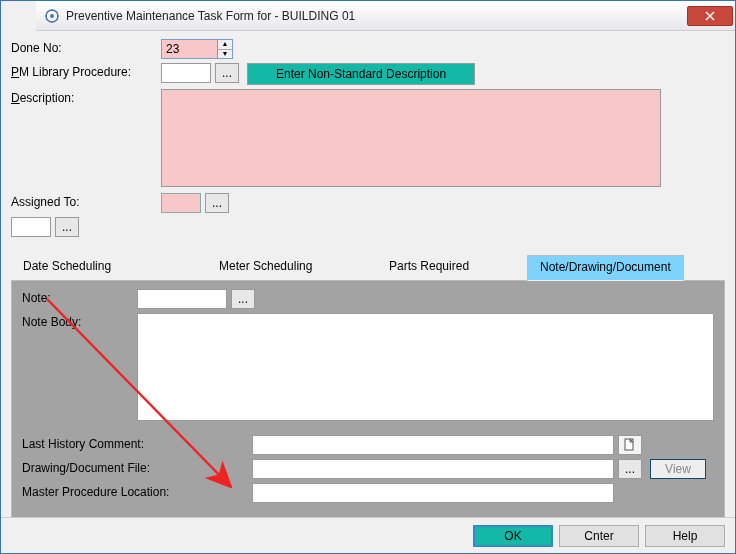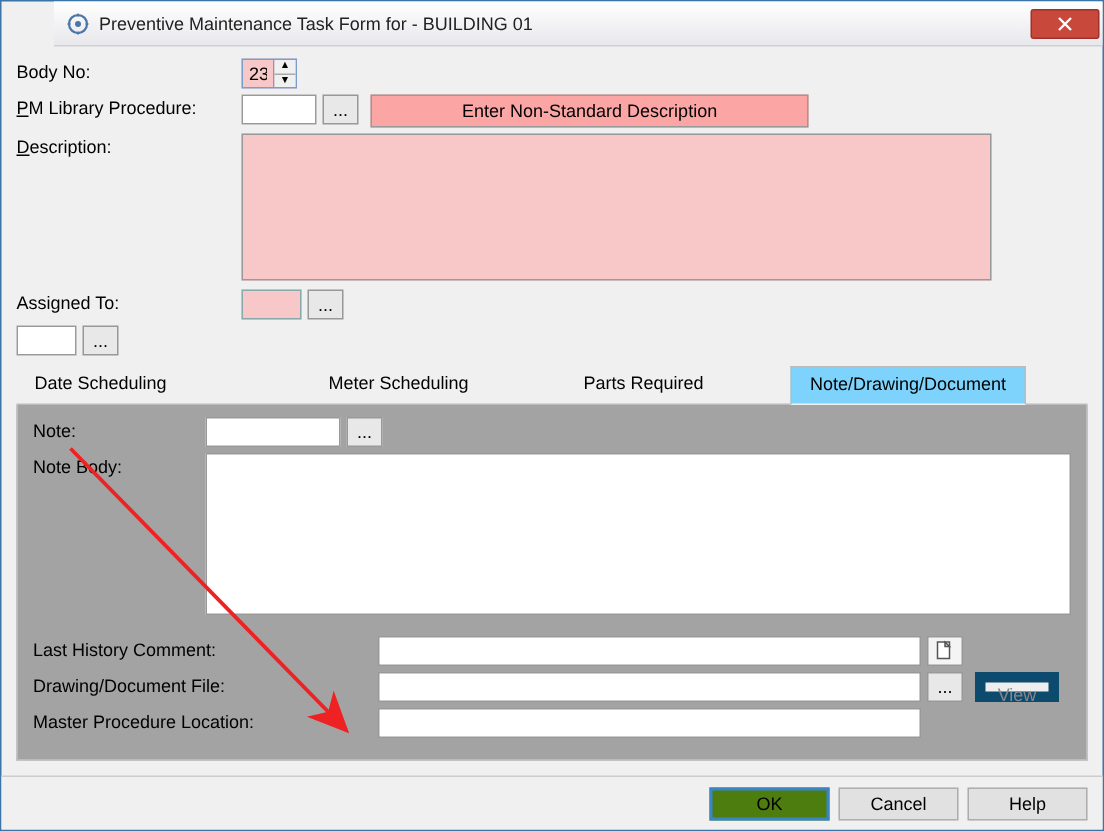--- a/index.html
+++ b/index.html
@@ -7,44 +7,44 @@
 .window { width: 736px; height: 554px; border: 1px solid #3a74a8; position: relative; background: #f0f0f0; }
 .titlebar { height: 30px; background: linear-gradient(#fff, #e8e8ec); display: flex; align-items: center; padding: 0 2px 0 8px; border-bottom: 1px solid #d0d0d0; margin-left: 35px; }
 .titlebar .icon { width: 16px; height: 16px; margin-right: 6px; }
 .titlebar .title { flex: 1; color: #222; }
 .titlebar .close { width: 46px; height: 20px; background: #c8493c; border: 1px solid #a03028; border-radius: 2px; display: flex; align-items: center; justify-content: center; color: #fff; font-size: 11px; cursor: pointer; }
 .form { padding: 8px 10px 8px 10px; position: relative; height: calc(100% - 30px); }
 .row { display: flex; align-items: flex-start; margin-bottom: 4px; }
 .label { width: 150px; padding-top: 2px; color: #000; }
 .label .u { text-decoration: underline; }
 .taskno { display: inline-flex; border: 1px solid #7a9ecb; background: #f8c8c8; }
-.taskno input { width: 20px; border: 0; background: transparent; padding: 2px 4px; outline: none; }
+.taskno input { width: 55px; border: 0; background: transparent; padding: 2px 4px; outline: none; }
 .spin { width: 15px; display: flex; flex-direction: column; border-left: 1px solid #7a9ecb; }
 .spin div { flex: 1; font-size: 7px; text-align: center; line-height: 7px; background: #f0f0f0; cursor: pointer; }
 .spin div:first-child { border-bottom: 1px solid #aaa; }
 input.txt { border: 1px solid #999; padding: 2px 4px; height: 20px; background: #fff; }
 input.txt.pink { background: #f8c8c8; border: 1px solid #8aa; }
 .browse { width: 24px; height: 20px; border: 1px solid #999; background: #e8e8e8; cursor: pointer; text-align: center; line-height: 16px; margin-left: 4px; }
-.bigbtn { height: 22px; border: 1px solid #999; background: #fca5a5; padding: 0 60px; margin-left: 8px; cursor: pointer; }
+.bigbtn { height: 22px; border: 1px solid #999; background: #14b8a6; padding: 0 28px; margin-left: 8px; cursor: pointer; }
 textarea.desc { width: 500px; height: 98px; border: 1px solid #999; background: #f8c8c8; resize: none; padding: 4px; }
-.tabs { display: flex; border-bottom: 1px solid #bbb; margin-top: 6px; }
+.tabs { display: flex; border-bottom: 1px solid #bbb; margin-top: 17px; }
 .tab { padding: 4px 12px 6px; cursor: pointer; position: relative; top: 1px; }
 .tab.t1 { width: 196px; }
 .tab.t2 { width: 170px; }
 .tab.t3 { width: 150px; }
 .tab.active { background: #7dd3fc; border: 1px solid #bbb; border-bottom: 1px solid #f0f0f0; }
 .tabpanel { border: 1px solid #bbb; border-top: 0; padding: 8px 10px 10px; background: #a3a3a3; }
 textarea.notebody { width: 578px; height: 108px; border: 1px solid #999; background: #fff; resize: none; padding: 4px; }
 .panel-label { width: 115px; padding-top: 2px; }
 .bottom-label { width: 230px; padding-top: 2px; }
-.view-btn { width: 56px; height: 20px; border: 7px solid #0c4a6e; background: #eee; color: #888; margin-left: 8px; cursor: default; }
+.view-btn { width: 56px; height: 20px; border: 1px solid #0c4a6e; background: #eee; color: #888; margin-left: 8px; cursor: default; }
 .copy-btn { width: 24px; height: 20px; border: 1px solid #999; background: #f4f4f4; margin-left: 4px; cursor: pointer; display: flex; align-items: center; justify-content: center; }
 .footer { position: absolute; bottom: 0; left: 0; right: 0; height: 36px; border-top: 1px solid #ccc; display: flex; align-items: center; justify-content: flex-end; padding: 0 10px; gap: 6px; background: #f0f0f0; }
 .footer button { width: 80px; height: 22px; border: 1px solid #adadad; background: #e1e1e1; cursor: pointer; }
-.footer button.primary { border: 2px solid #3a84c8; background: #4d7c0f; }
+.footer button.primary { border: 2px solid #3a84c8; background: #14b8a6; }
 .arrow-svg { position: absolute; left: 40px; top: 262px; pointer-events: none; }
 </style>
 </head>
 <body>
 
 <div class="window">
   <div class="titlebar">
     <svg class="icon" viewBox="0 0 16 16">
         <circle cx="8" cy="8" r="6" fill="none" stroke="#4a77a8" stroke-width="1.5"></circle>
         <circle cx="8" cy="8" r="2" fill="#4a77a8"></circle>
@@ -59,21 +59,21 @@
     <div class="close">
       <svg width="10" height="10" viewBox="0 0 10 10">
           <line x1="1" y1="1" x2="9" y2="9" stroke="#fff" stroke-width="1.5"></line>
           <line x1="9" y1="1" x2="1" y2="9" stroke="#fff" stroke-width="1.5"></line>
         </svg>
     </div>
   </div>
 
   <div class="form">
     <div class="row">
-      <div class="label">Body No:</div>
+      <div class="label">Done No:</div>
       <div class="taskno">
         <input value="23" style="">
         <div class="spin">
             <div>▲</div>
             <div>▼</div>
           </div>
       </div>
     </div>
     <div class="row">
       <div class="label"><span class="u">P</span><span>M Library Procedure:</span></div>
@@ -138,17 +138,17 @@
       <defs>
           <marker id="ah" markerWidth="12" markerHeight="12" refX="10" refY="5" orient="auto">
             <path d="M0,0 L11,5 L0,10 L3,5 Z" fill="#e22"></path>
           </marker>
         </defs>
       <line x1="6" y1="6" x2="190" y2="194" stroke="#e22" stroke-width="2.5" marker-end="url(#ah)"></line>
     </svg>
 
     <div class="footer">
       <button class="primary">OK</button>
-      <button><span class="u">C</span><span>ancel</span></button>
+      <button><span class="u">C</span><span>nter</span></button>
       <button><span class="u">H</span><span>elp</span></button>
     </div>
   </div>
 </div>
 
 </body></html>

